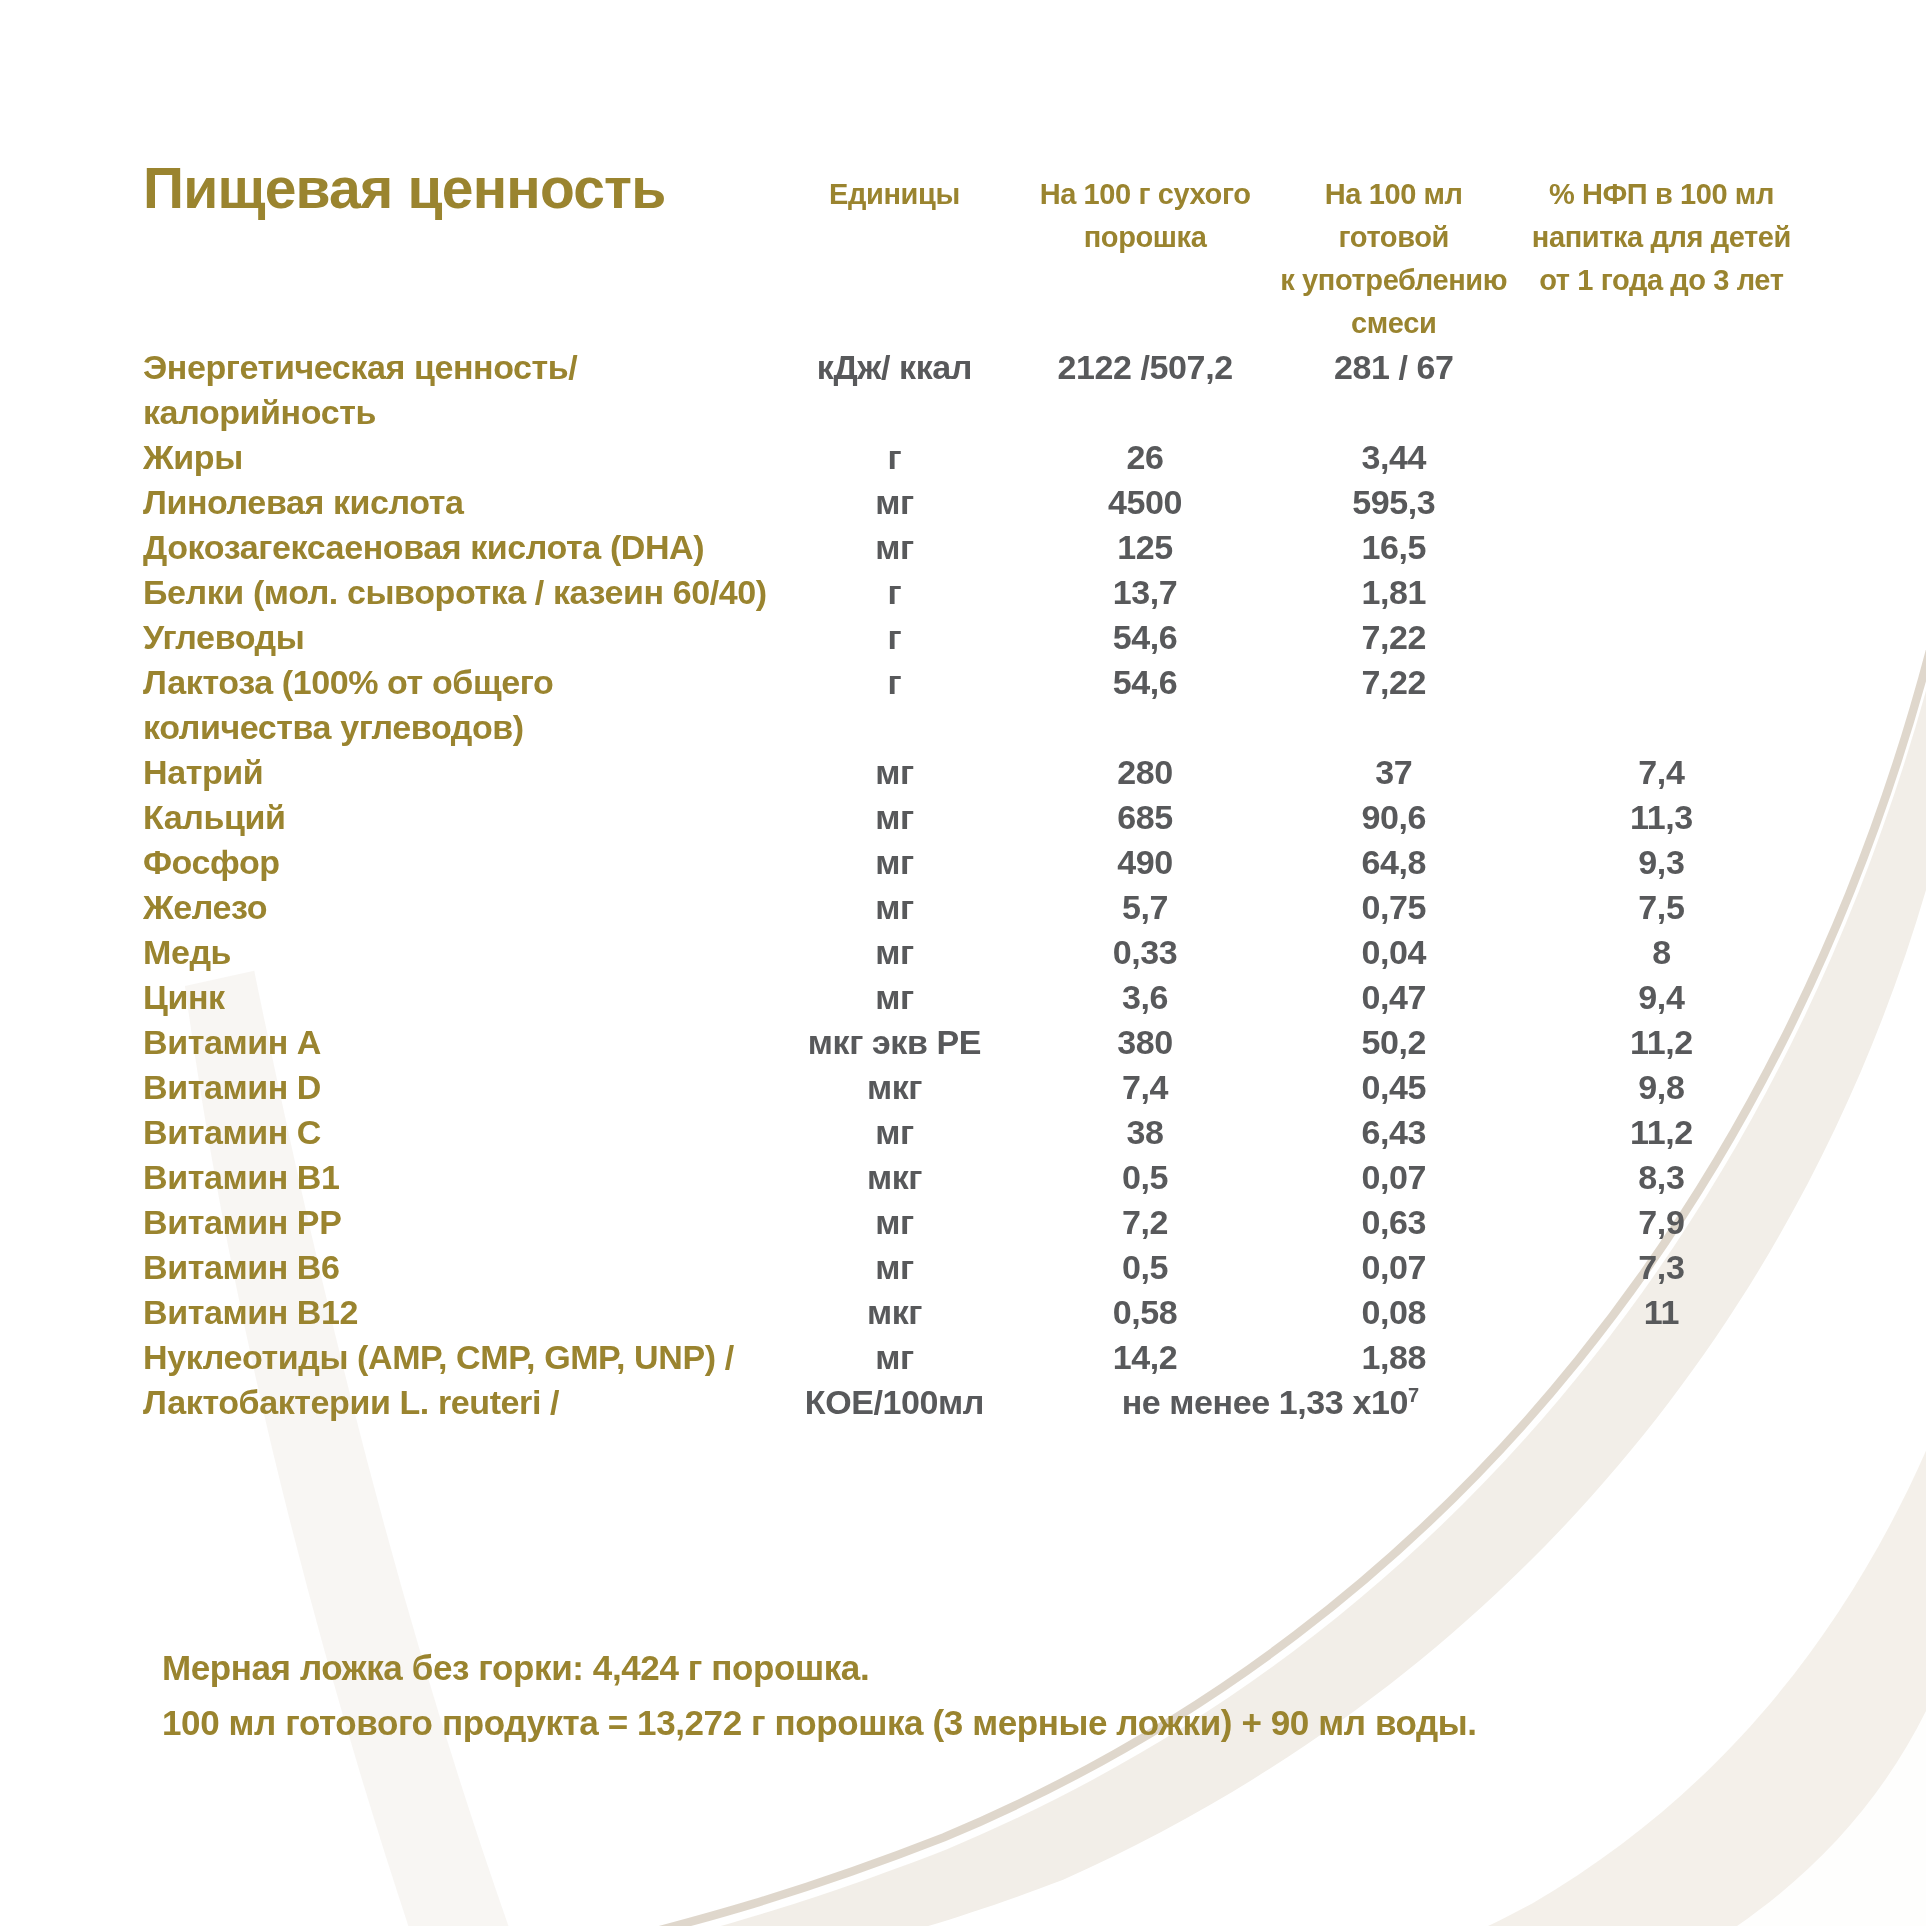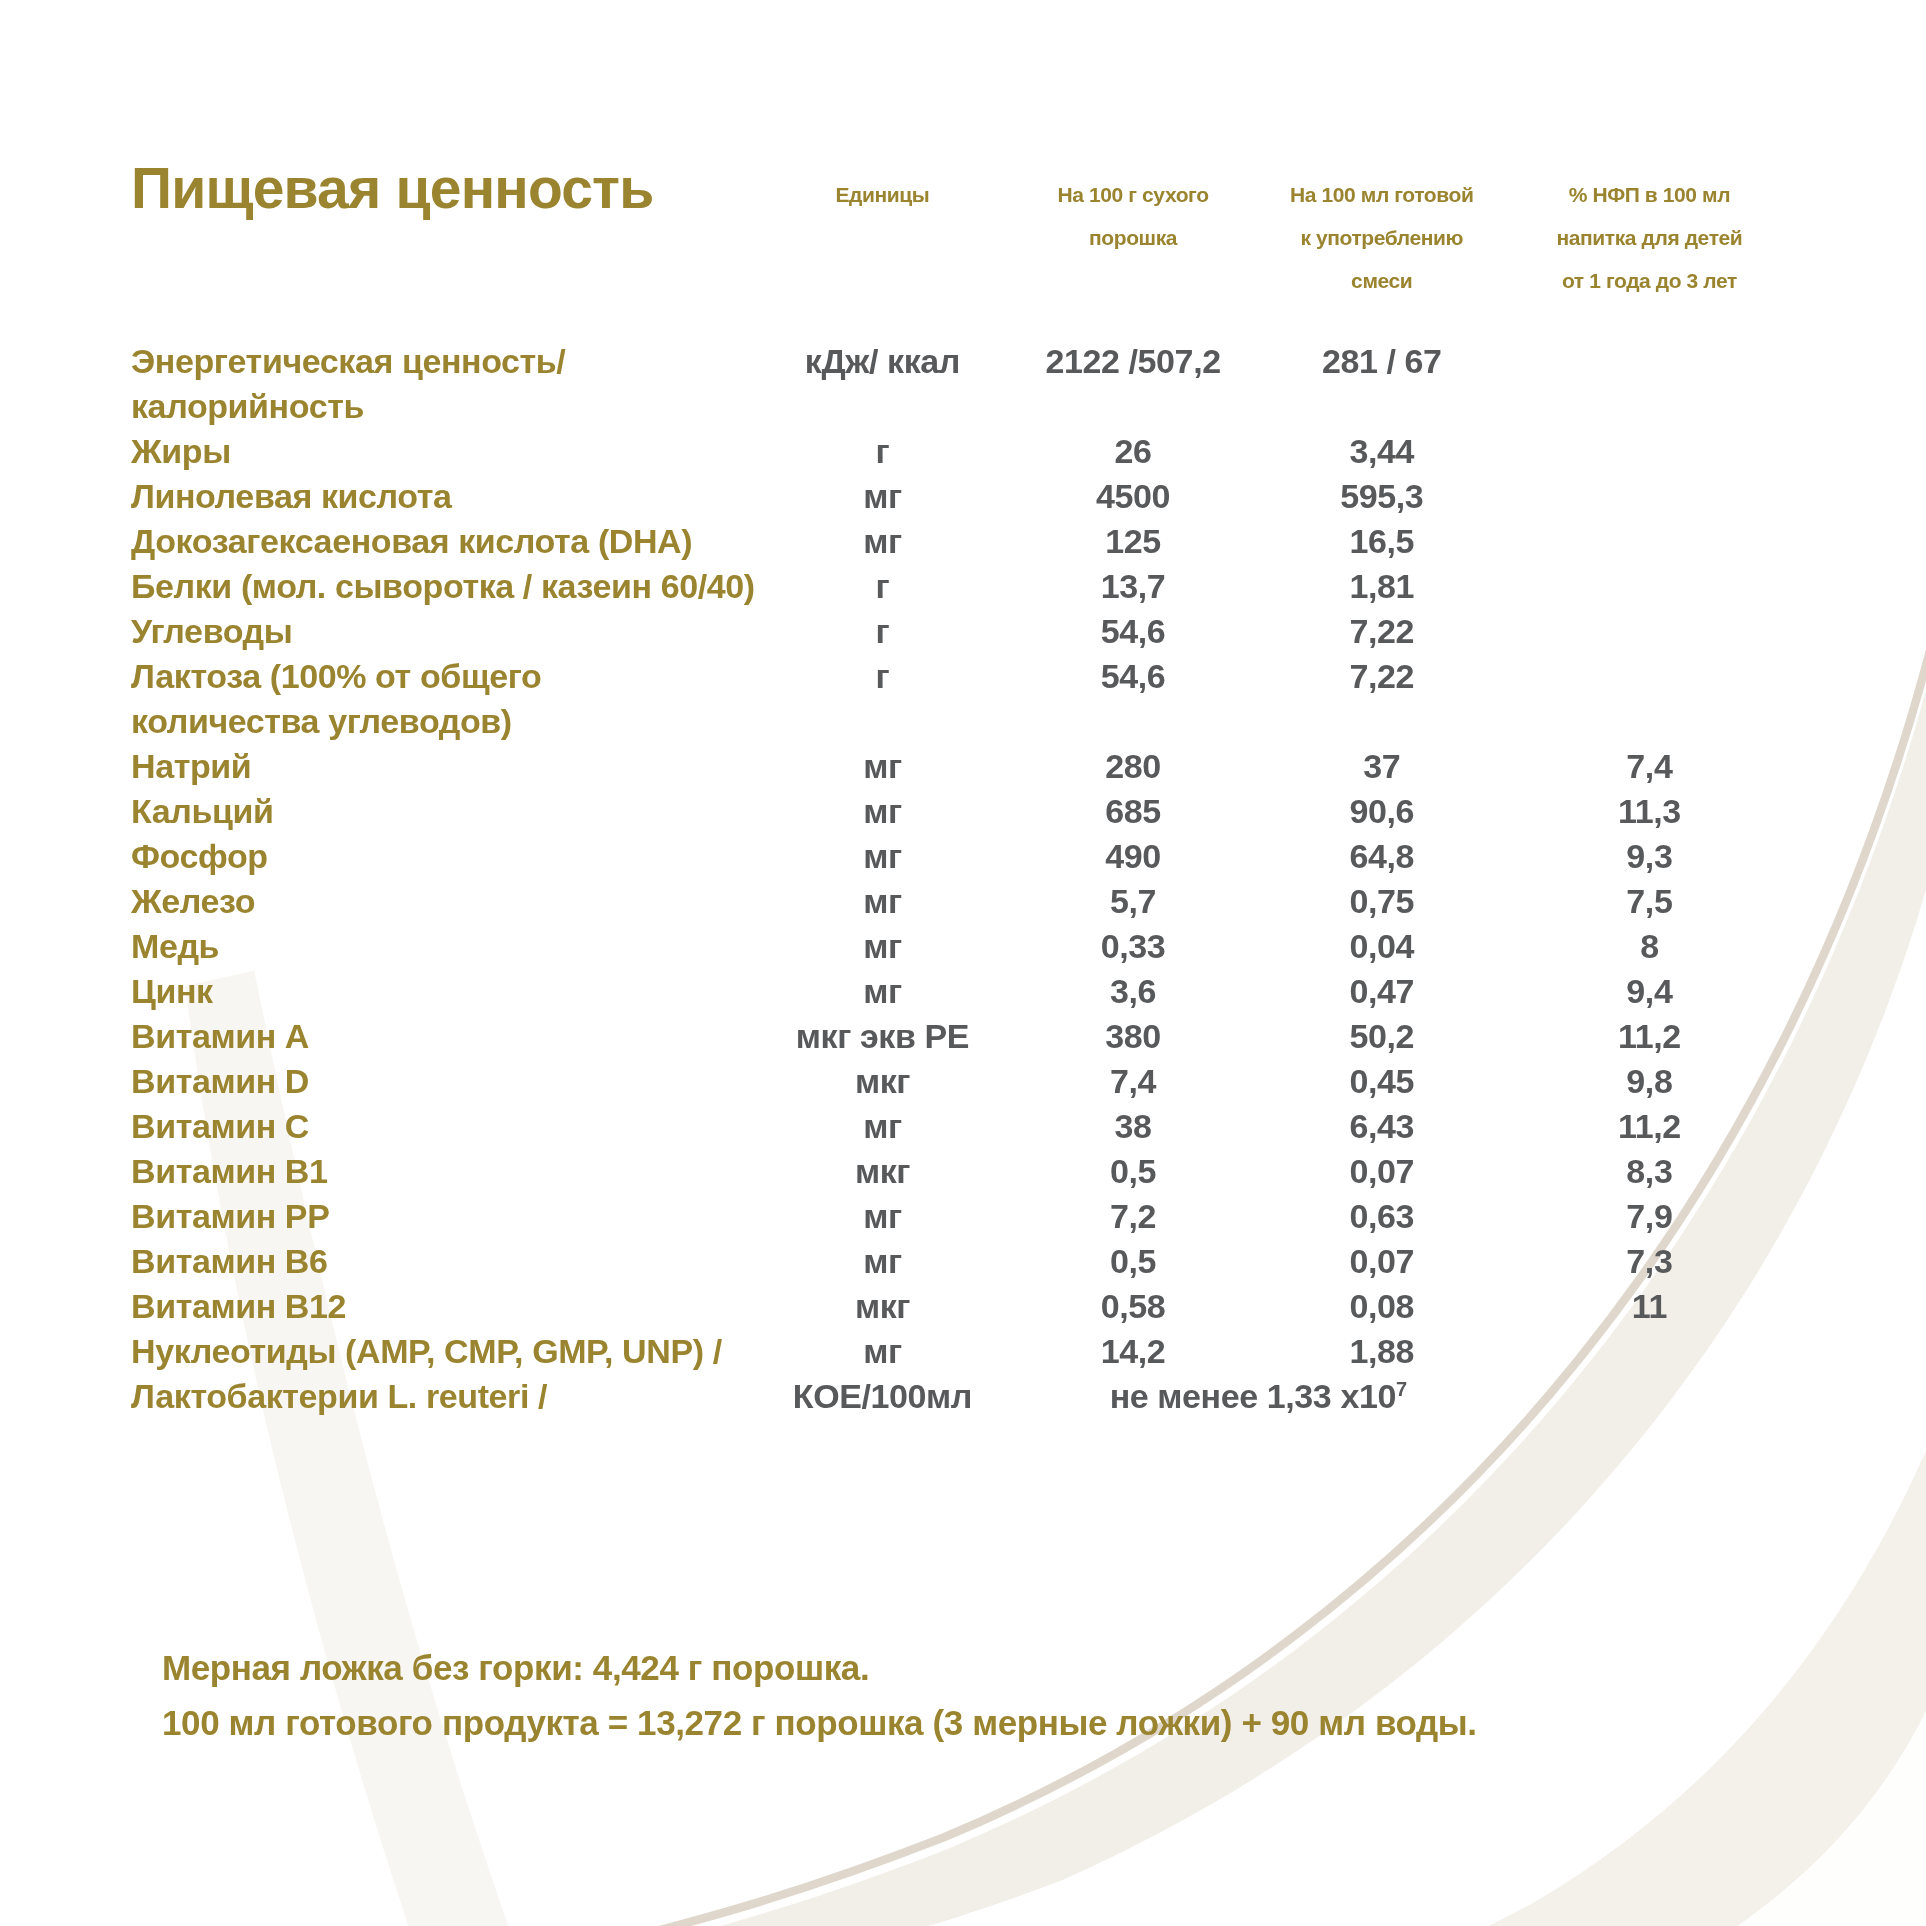--- a/index.html
+++ b/index.html
@@ -6,33 +6,33 @@
   body{
     width:1926px;height:1926px;
     background:#ffffff;
     font-family:"Liberation Sans", sans-serif;
     font-weight:bold;
   }
   .page{position:relative;width:1926px;height:1926px;overflow:hidden;background:#ffffff;}
   svg.bg{position:absolute;left:0;top:0;width:1926px;height:1926px;}
 
   table.nutri{
-    position:absolute;left:131px;top:158px;width:1661px;
+    position:absolute;left:143px;top:158px;width:1661px;
     border-collapse:collapse;table-layout:fixed;
   }
   th,td{padding:0;margin:0;vertical-align:top;}
 
   .title-cell{text-align:left;}
   h1.page-title{
     margin:0;color:var(--gold,#9a842f);
     font-size:57px;line-height:60px;letter-spacing:-0.8px;white-space:nowrap;
   }
   .col-h{
     color:var(--gold,#9a842f);
-    font-size:21px;line-height:43px;letter-spacing:-0.4px;
+    font-size:29px;line-height:43px;letter-spacing:-0.4px;
     text-align:center;white-space:pre-line;
     height:166px;padding-top:15.4px;
   }
 
   tbody td{
     font-size:34px;line-height:45px;letter-spacing:-0.4px;
     color:var(--gray,#58595b);text-align:center;white-space:pre;
     overflow:visible;
   }
   tbody td.label{color:var(--gold,#9a842f);text-align:left;}

